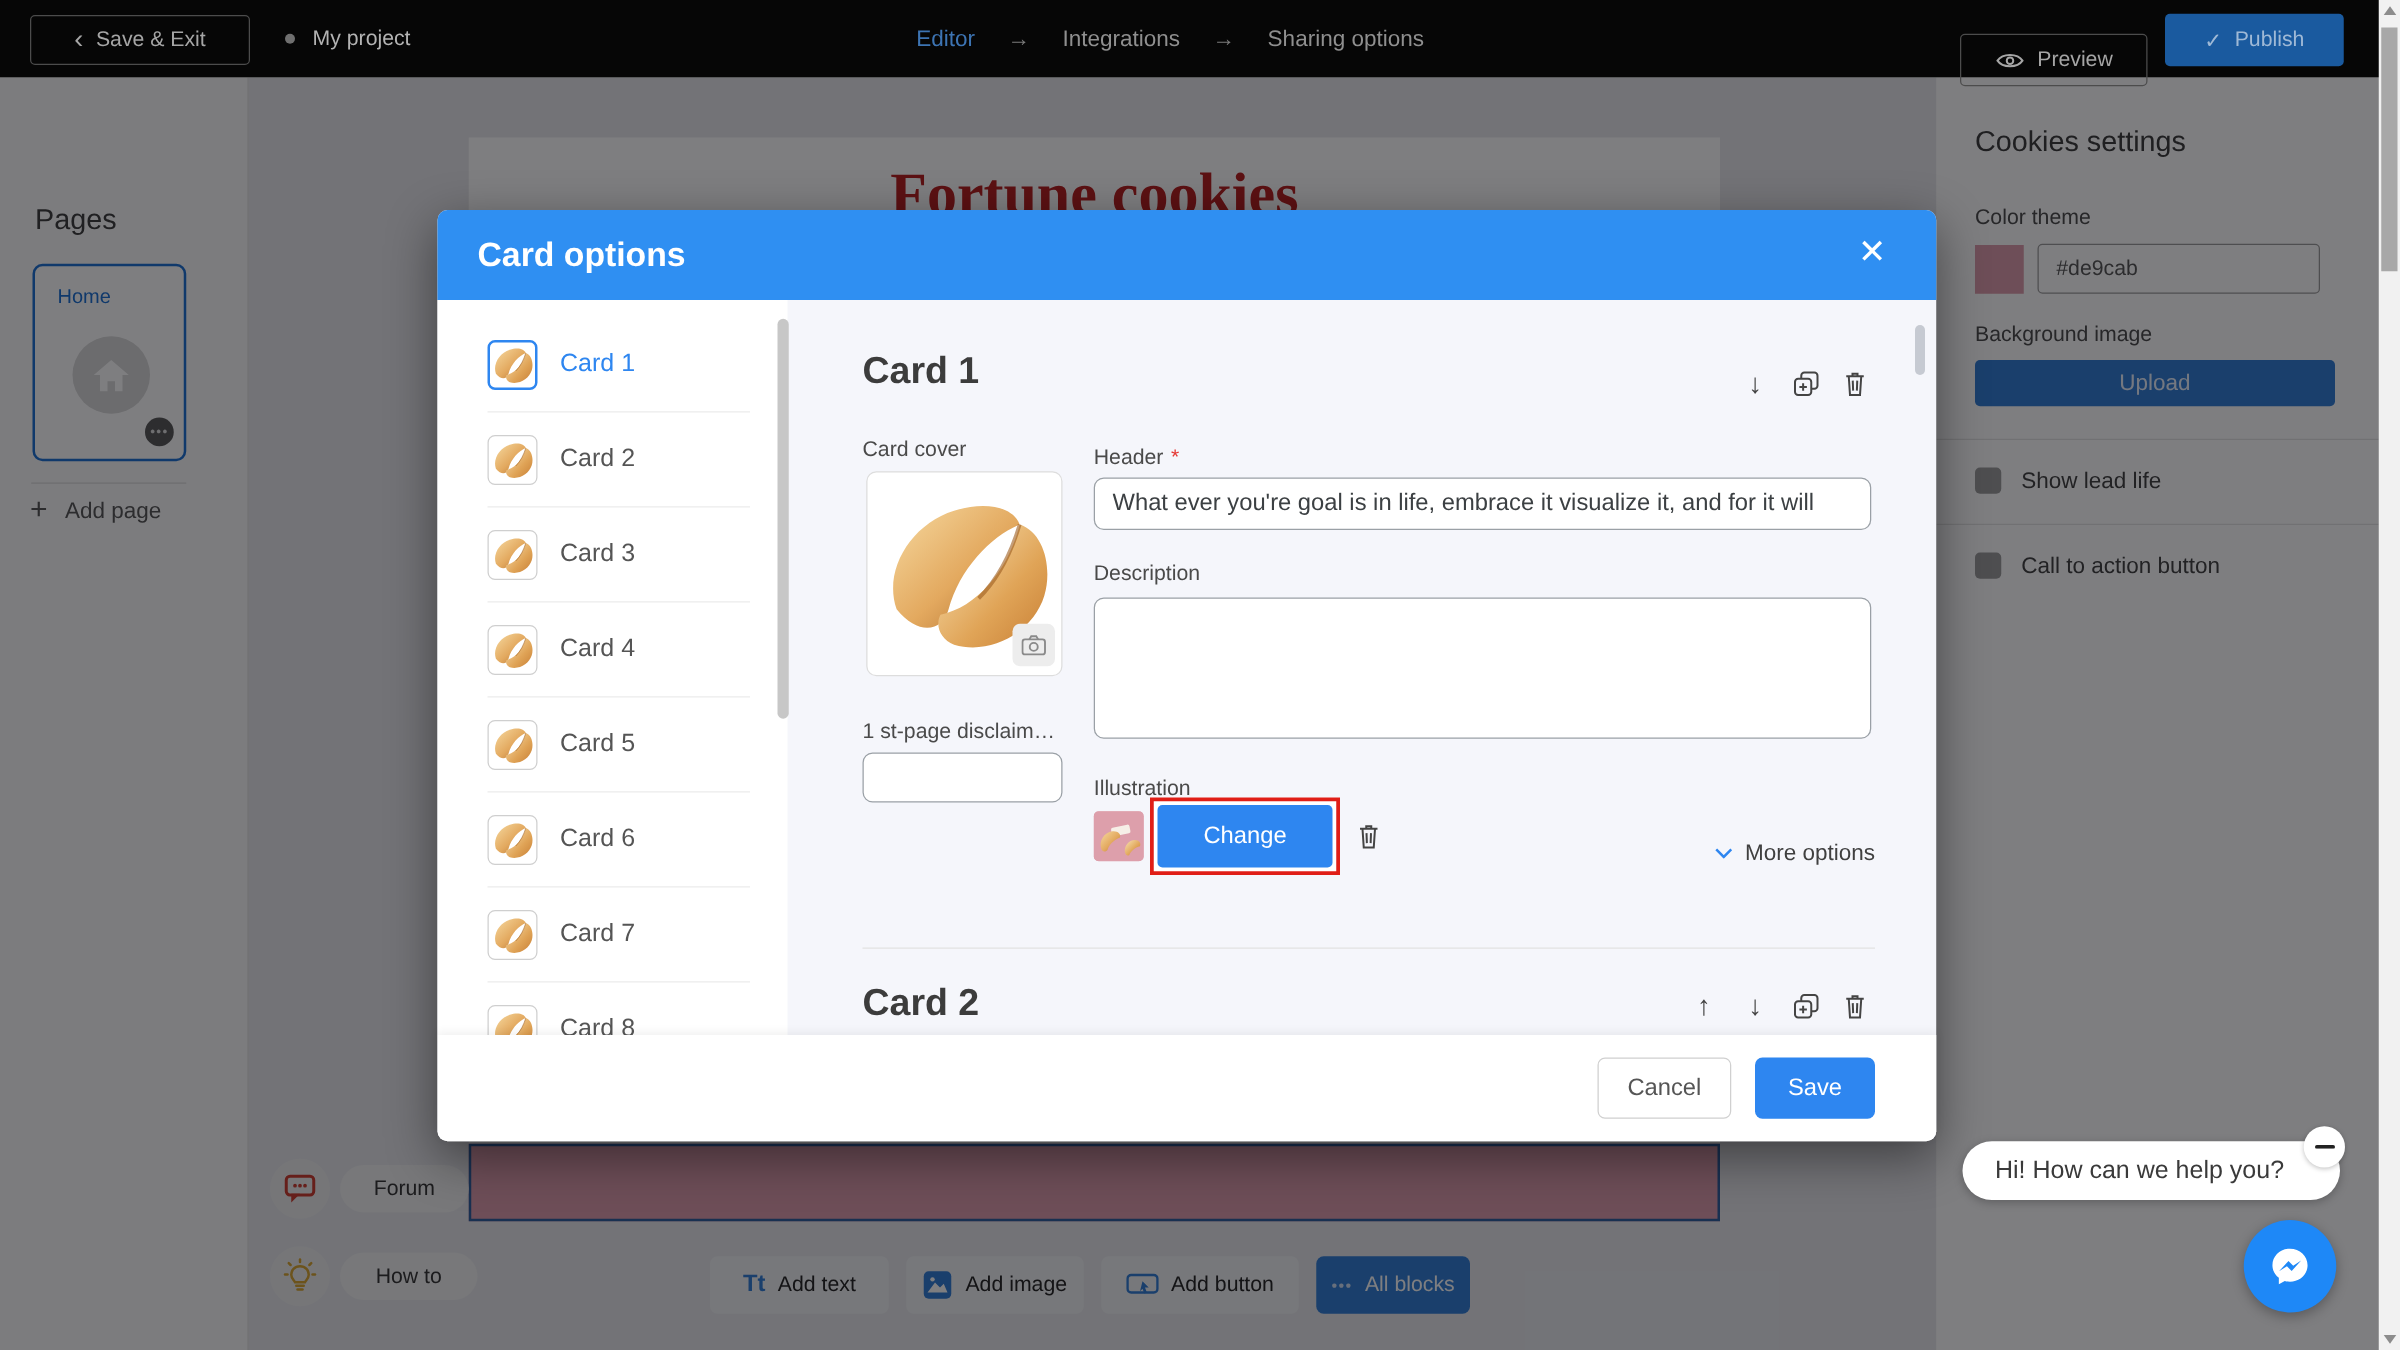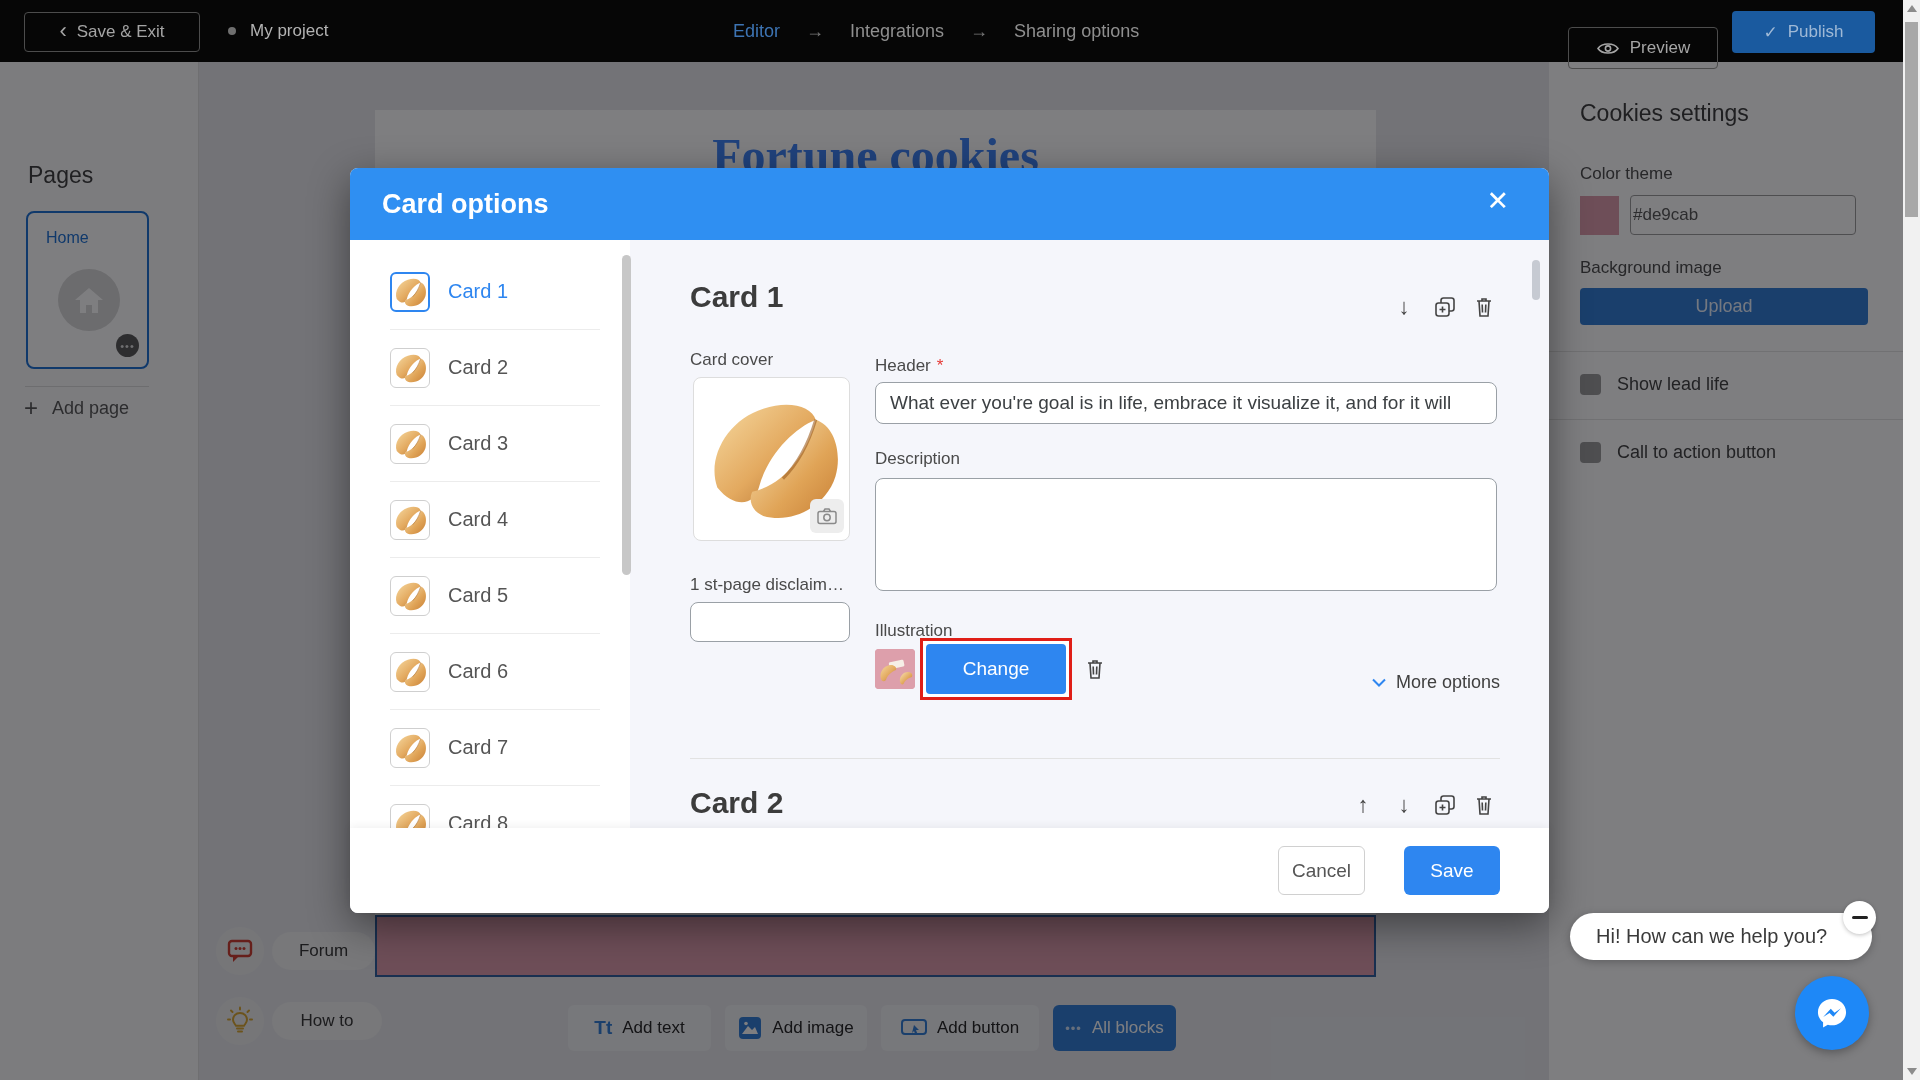--- a/index.html
+++ b/index.html
@@ -26,21 +26,21 @@
   #home-label { position:absolute; left:18px; top:16px; font-size:16px; color:#1a6fd4; }
   #home-circle { position:absolute; left:30px; top:56px; width:62px; height:62px; border-radius:50%; background:#d9d9d9; display:flex; align-items:center; justify-content:center; }
   #home-more { position:absolute; right:8px; bottom:10px; width:23px; height:23px; border-radius:50%; background:#565656; color:#dedede; font-size:11px; letter-spacing:1px; display:flex; align-items:center; justify-content:center; }
   #pages-divider { position:absolute; left:25px; top:324px; width:124px; height:1px; background:#dcdcdc; }
   #add-page { position:absolute; left:24px; top:332px; display:flex; align-items:center; gap:14px; color:#555; font-size:18px; cursor:pointer; }
   #add-page .plus { font-size:24px; color:#555; }
 
   
   #canvas { position:absolute; left:375px; top:110px; width:1001px; height:867px; background:#ffffff; }
   #canvas-title { position:absolute; left:0; top:18px; width:100%; text-align:center;
-                  font-family:"Liberation Serif", serif; font-weight:bold; font-size:48px; color:#3b82f6; }
+                  font-family:"Liberation Serif", serif; font-weight:bold; font-size:48px; color:#b91c1c; }
   #accent-block { position:absolute; left:0px; bottom:0px; width:1001px; height:62px; background:#de9cab; border:2px solid #2d5c9e; }
 
   
   .blk-btn { position:absolute; top:1005px; height:46px; border-radius:6px; background:#f1f2f4;
              display:flex; align-items:center; justify-content:center; gap:10px; font-size:17px; color:#222; cursor:pointer; }
   #add-text-btn { left:568px; width:143px; }
   #add-image-btn { left:725px; width:142px; }
   #add-button-btn { left:881px; width:158px; }
   #all-blocks-btn { left:1053px; width:123px; background:#2e7cd6; color:#fff; }
   #all-blocks-btn .dots { font-size:13px; letter-spacing:1px; color:#cfe0f6; }
@@ -53,21 +53,21 @@
   #howto-circle { left:216px; top:997px; } #howto-pill { left:272px; top:1002px; width:110px; }
 
   
   #overlay { position:absolute; left:0; top:62px; width:1920px; height:1018px; background:rgba(8,8,12,0.52); z-index:40; }
 
   
   #settings-panel { position:absolute; left:1549px; top:62px; width:354px; height:1018px; background:#ffffff; }
   #settings-title { position:absolute; left:31px; top:38px; font-size:23px; color:#3a3a3a; }
   #color-theme-label { position:absolute; left:31px; top:102px; font-size:17px; color:#4a4a4a; }
   #color-swatch { position:absolute; left:31px; top:134px; width:39px; height:39px; background:#de9cab; }
-  #color-input { position:absolute; left:81px; top:133px; width:226px; height:40px; border:1px solid #9b9b9b; border-radius:4px; padding:0 2px; font-size:17px; color:#555; background:#fff; }
+  #color-input { position:absolute; left:81px; top:133px; width:226px; height:40px; border:1px solid #9b9b9b; border-radius:4px; padding:0 14px; font-size:17px; color:#555; background:#fff; }
   #bg-image-label { position:absolute; left:31px; top:196px; font-size:17px; color:#4a4a4a; }
   #upload-btn { position:absolute; left:31px; top:226px; width:288px; height:37px; background:#2e7cd6; border:none; border-radius:4px; color:#eaf2ff; font-size:18px; cursor:pointer; }
   .set-divider { position:absolute; left:0; width:354px; height:1px; background:#e3e3e3; }
   .check-row { position:absolute; left:31px; display:flex; align-items:center; gap:16px; font-size:18px; color:#3f3f3f; }
   .checkbox { width:21px; height:21px; border-radius:4px; background:#9b9b9b; }
 
   
   #modal { position:absolute; left:350px; top:168px; width:1199px; height:745px; z-index:50; border-radius:8px; box-shadow:0 12px 40px rgba(0,0,0,.45); background:#f5f6fb; }
   #modal-header { position:absolute; left:0; top:0; width:1199px; height:72px; background:#2f8ff2; border-radius:8px 8px 0 0; display:flex; align-items:center; }
   #modal-title { margin-left:32px; color:#fff; font-size:27px; font-weight:bold; }
@@ -100,21 +100,21 @@
   #illus-label { left:525px; top:453px; }
   #illus-thumb { position:absolute; left:525px; top:481px; width:40px; height:40px; border-radius:4px; background:#dd9fab; overflow:hidden; }
   #change-highlight { position:absolute; left:570px; top:470px; width:152px; height:62px; border:3px solid #e01e17; background:#fff; }
   #change-btn { position:absolute; left:576px; top:476px; width:140px; height:50px; background:#2e86f0; border:none; border-radius:4px; color:#fff; font-size:19px; cursor:pointer; }
   #illus-trash { left:728px; top:484px; }
   #more-options { position:absolute; left:1010px; top:504px; width:140px; display:flex; align-items:center; justify-content:flex-end; gap:10px; color:#404040; font-size:18px; cursor:pointer; }
   #section-divider { position:absolute; left:340px; top:590px; width:810px; height:1px; background:#e2e2e2; }
   #next-heading { position:absolute; left:340px; top:618px; font-size:30px; font-weight:bold; color:#3c3c3c; }
 
   #modal-footer { position:absolute; left:0; top:660px; width:1199px; height:85px; background:#fff; border-radius:0 0 8px 8px; box-shadow:0 -2px 8px rgba(0,0,0,.06); }
-  #cancel-btn { position:absolute; left:928px; top:18px; width:87px; height:49px; background:#fff; border:1px solid #d0d0d0; border-radius:6px; font-size:19px; color:#555; cursor:pointer; }
+  #cancel-btn { position:absolute; left:928px; top:18px; width:107px; height:49px; background:#fff; border:1px solid #d0d0d0; border-radius:6px; font-size:19px; color:#555; cursor:pointer; }
   #save-btn { position:absolute; left:1054px; top:18px; width:96px; height:49px; background:#2e86f0; border:none; border-radius:6px; font-size:19px; color:#fff; cursor:pointer; }
 
   
   #chat-bubble { position:absolute; left:1570px; top:913px; width:302px; height:47px; background:#fff; border-radius:24px; z-index:60;
                  display:flex; align-items:center; padding-left:26px; font-size:20px; color:#3a3a3a; box-shadow:0 2px 8px rgba(0,0,0,.25); }
   #chat-min { position:absolute; left:1843px; top:901px; width:33px; height:33px; border-radius:50%; background:#fff; z-index:61;
               display:flex; align-items:center; justify-content:center; font-size:20px; color:#222; box-shadow:0 1px 4px rgba(0,0,0,.25); cursor:pointer; }
   #messenger-btn { position:absolute; left:1795px; top:976px; width:74px; height:74px; border-radius:50%; background:#1e88f7; z-index:60;
                    display:flex; align-items:center; justify-content:center; box-shadow:0 3px 10px rgba(0,0,0,.3); cursor:pointer; }
 

